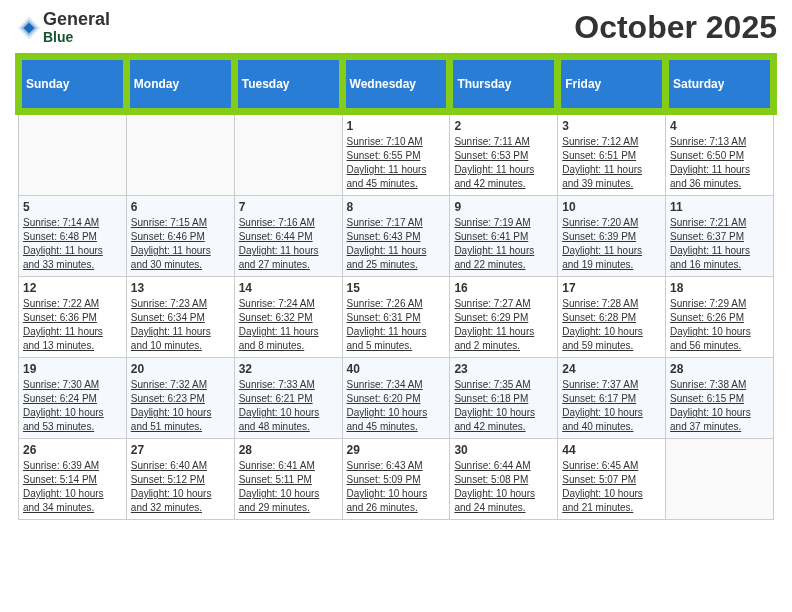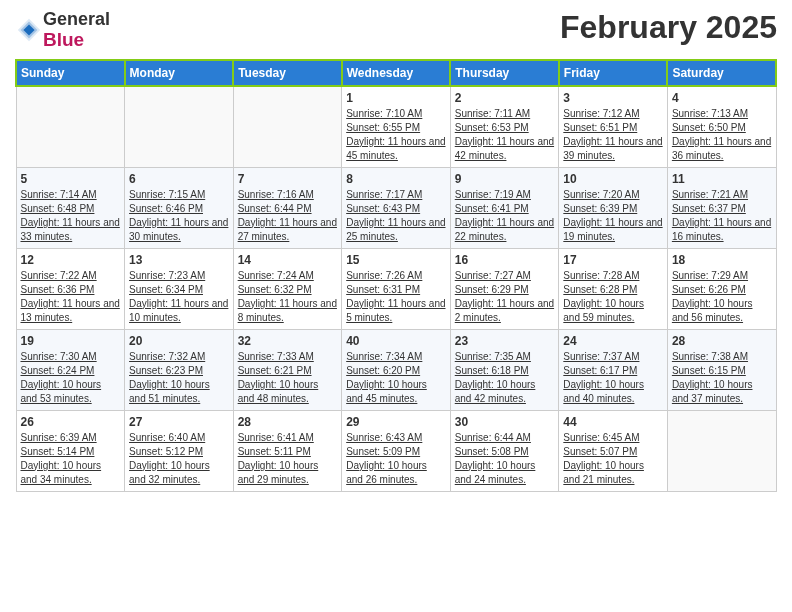--- a/index.html
+++ b/index.html
@@ -30,23 +30,23 @@
       display: flex;
       flex-direction: column;
       line-height: 1.1;
     }
     .logo-general {
       font-size: 18px;
       font-weight: bold;
       color: #333;
     }
     .logo-blue {
-      font-size: 19px;
-      font-weight: bold;
-      color: #be185d;
+      font-size: 14px;
+      font-weight: bold;
+      color: #14532d;
     }
     .logo-icon {
       width: 28px;
       height: 28px;
     }
     .title-block {
       text-align: right;
     }
     .month-title {
       font-size: 32px;
@@ -61,23 +61,23 @@
     .calendar {
       width: 100%;
       border-collapse: collapse;
       table-layout: fixed;
     }
     .calendar th {
       background: #2a7dd4;
       color: #fff;
       font-size: 12px;
       font-weight: bold;
-      padding: 5px 4px;
+      padding: 17px 4px;
       text-align: left;
-      border: 2px solid #84cc16;
+      border: 7px solid #84cc16;
     }
     .calendar td {
       border: 1px solid #ccc;
       vertical-align: top;
       padding: 4px 4px;
       font-size: 10.5px;
       color: #333;
       height: 80px;
       background: #fff;
     }
@@ -113,21 +113,21 @@
         <polygon points="20,4 36,20 20,36 4,20" fill="#1a6bbd" opacity="0.15"></polygon>
         <polygon points="20,8 32,20 20,32 8,20" fill="#1a6bbd" opacity="0.3"></polygon>
         <polygon points="20,12 28,20 20,28 12,20" fill="#1a6bbd"></polygon>
       </svg>
       <div class="logo-text">
         <span class="logo-general">General</span>
         <span class="logo-blue">Blue</span>
       </div>
     </div>
     <div class="title-block">
-      <div class="month-title">February 2025</div>
+      <div class="month-title">October 2025</div>
     </div>
   </div>
 
   <table class="calendar">
     <thead>
       <tr>
         <th>Sunday</th>
         <th>Monday</th>
         <th>Tuesday</th>
         <th>Wednesday</th>

